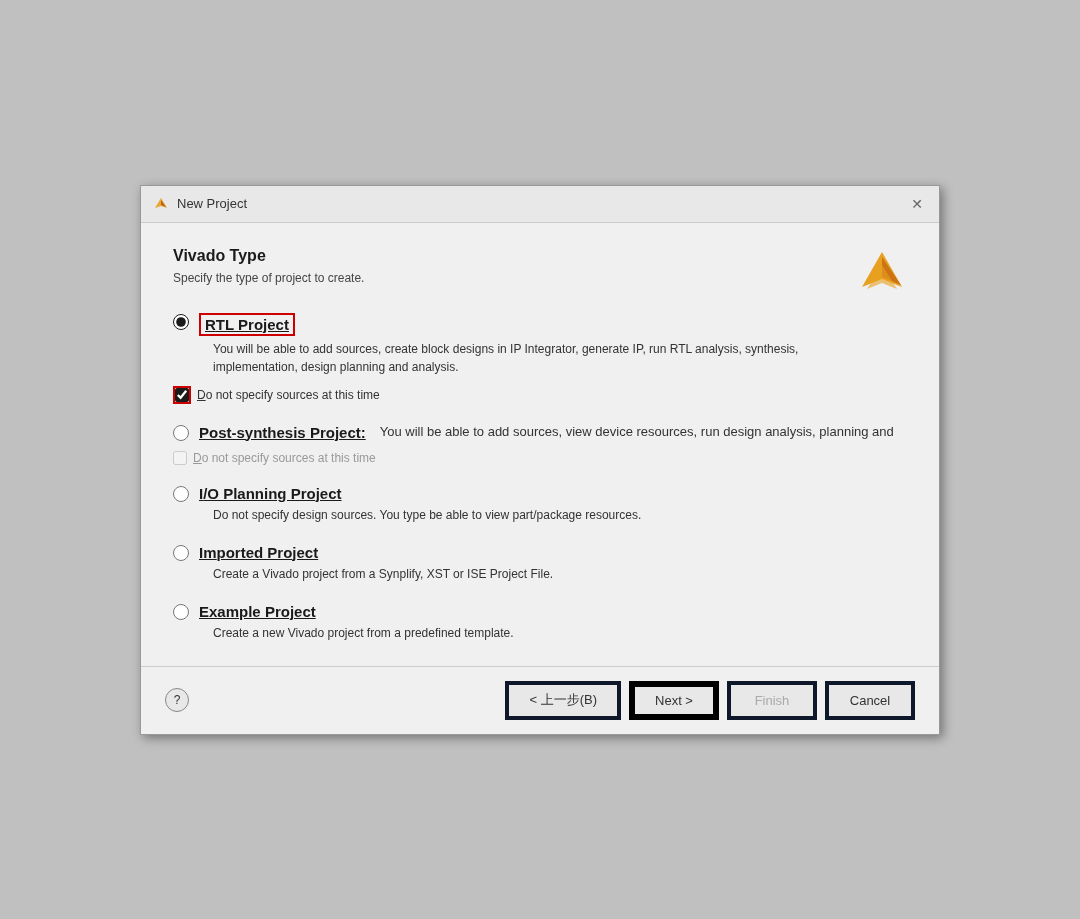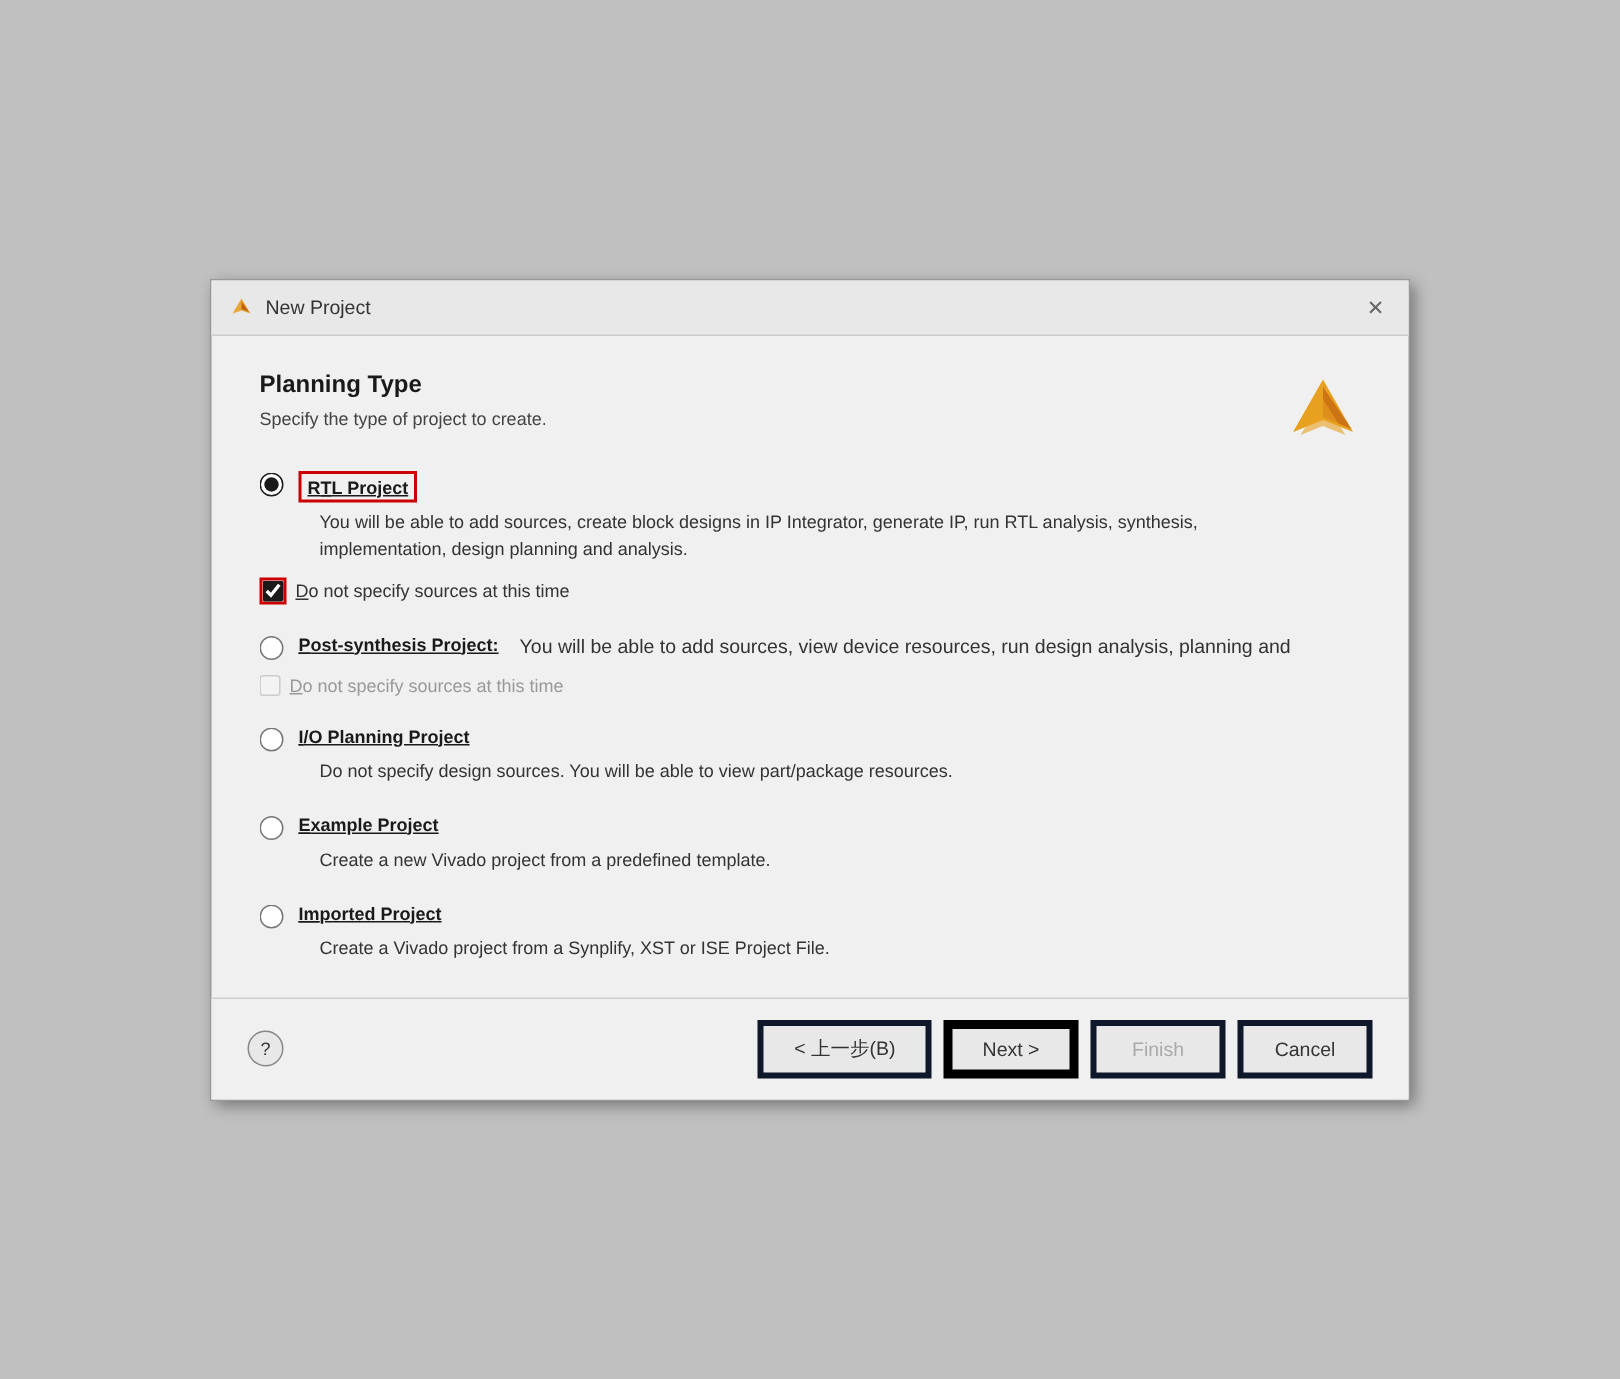--- a/index.html
+++ b/index.html
@@ -92,21 +92,21 @@
     }
     .radio-btn {
       width: 16px;
       height: 16px;
       margin-top: 1px;
       flex-shrink: 0;
       cursor: pointer;
       accent-color: #1a1a1a;
     }
     .option-label {
-      font-size: 12px;
+      font-size: 15px;
       font-weight: bold;
       color: #1a1a1a;
       text-decoration: underline;
     }
     .option-desc {
       font-size: 12px;
       color: #333;
       margin-left: 40px;
       line-height: 1.5;
     }
@@ -208,21 +208,21 @@
   <div class="content">
 
     <div class="logo-area">
       <svg width="50" height="55" viewBox="0 0 50 55">
         <polygon points="25,5 45,40 25,32 5,40" fill="#e8a020"></polygon>
         <polygon points="25,10 44,38 25,30" fill="#c06010" opacity="0.7"></polygon>
         <polygon points="25,18 40,42 25,36 10,42" fill="#e8a020" opacity="0.6"></polygon>
       </svg>
     </div>
 
-    <div class="section-title">Planning Type</div>
+    <div class="section-title">Vivado Type</div>
     <div class="section-subtitle">Specify the type of project to create.</div>
 
     <div class="project-options">
 
       <div class="option-group">
         <div class="option-row">
           <input type="radio" class="radio-btn" name="project-type" checked="" style="">
           <span class="rtl-label-box">
             <span class="option-label">
               <span style="text-decoration:none">R</span><span style="text-decoration:underline">T</span>L Project
@@ -248,37 +248,37 @@
           <input type="checkbox" class="checkbox-input" disabled="" style="">
           <span class="checkbox-label-disabled"><span style="text-decoration:underline">D</span>o not specify sources at this time</span>
         </div>
       </div>
 
       <div class="option-group">
         <div class="option-row">
           <input type="radio" class="radio-btn" name="project-type" style="">
           <span class="option-label"><span style="text-decoration:underline">I</span>/O Planning Project</span>
         </div>
-        <div class="option-desc">Do not specify design sources. You will be able to view part/package resources.</div>
+        <div class="option-desc">Do not specify design sources. You type be able to view part/package resources.</div>
+      </div>
+
+      <div class="option-group">
+        <div class="option-row">
+          <input type="radio" class="radio-btn" name="project-type" style="">
+          <span class="option-label"><span style="text-decoration:underline">Im</span>ported Project</span>
+        </div>
+        <div class="option-desc">Create a Vivado project from a Synplify, XST or ISE Project File.</div>
       </div>
 
       <div class="option-group">
         <div class="option-row">
           <input type="radio" class="radio-btn" name="project-type" style="">
           <span class="option-label"><span style="text-decoration:underline">E</span>xample Project</span>
         </div>
         <div class="option-desc">Create a new Vivado project from a predefined template.</div>
-      </div>
-
-      <div class="option-group">
-        <div class="option-row">
-          <input type="radio" class="radio-btn" name="project-type" style="">
-          <span class="option-label"><span style="text-decoration:underline">Im</span>ported Project</span>
-        </div>
-        <div class="option-desc">Create a Vivado project from a Synplify, XST or ISE Project File.</div>
       </div>
 
     </div>
   </div>
 
   <div class="footer">
     <div class="footer-left">
       <button class="help-btn">?</button>
     </div>
     <div class="footer-right">

